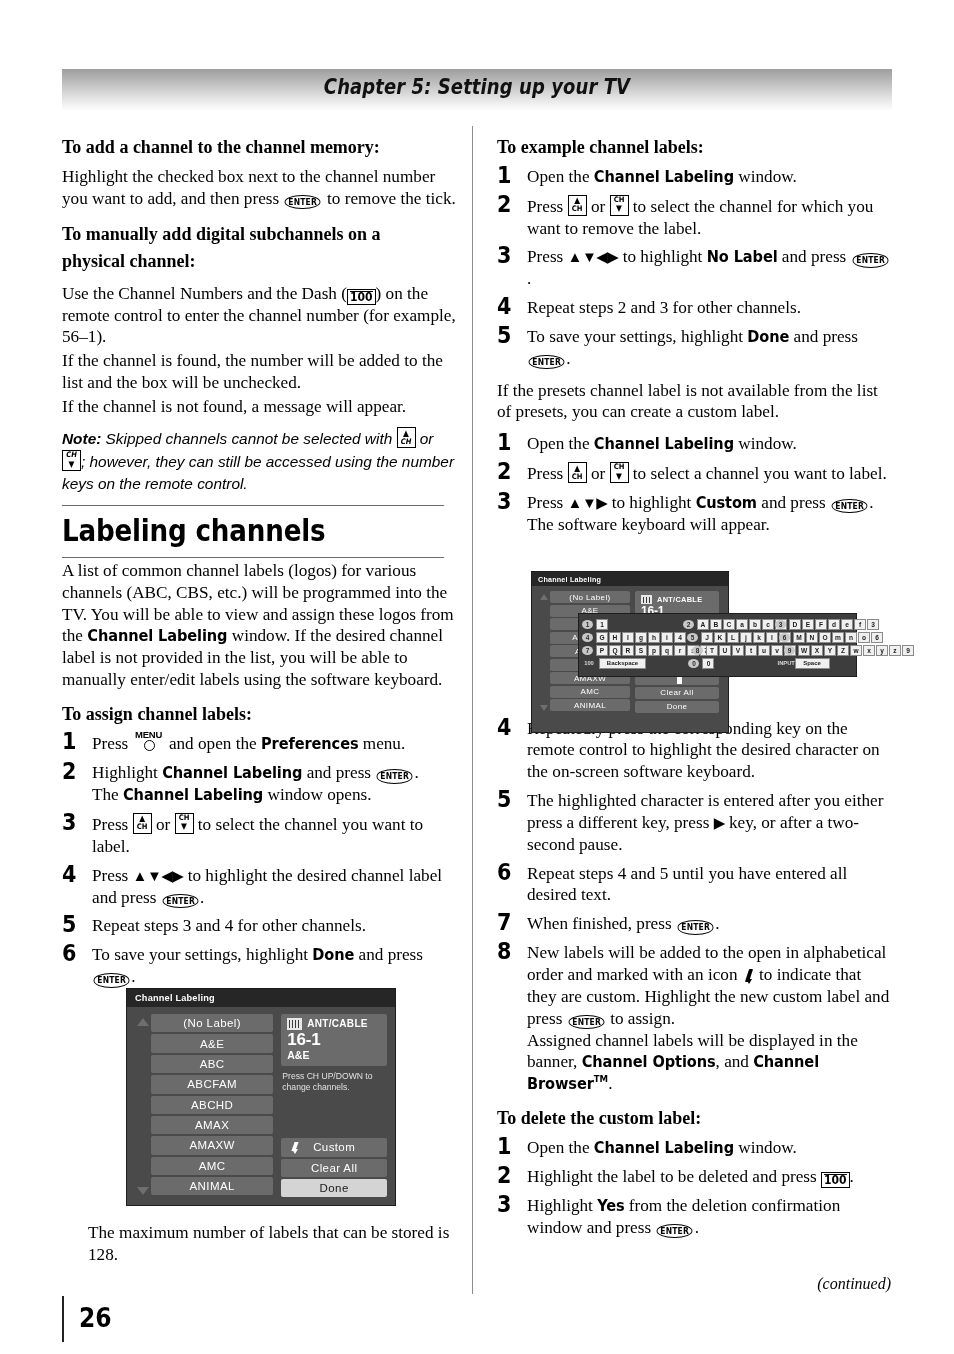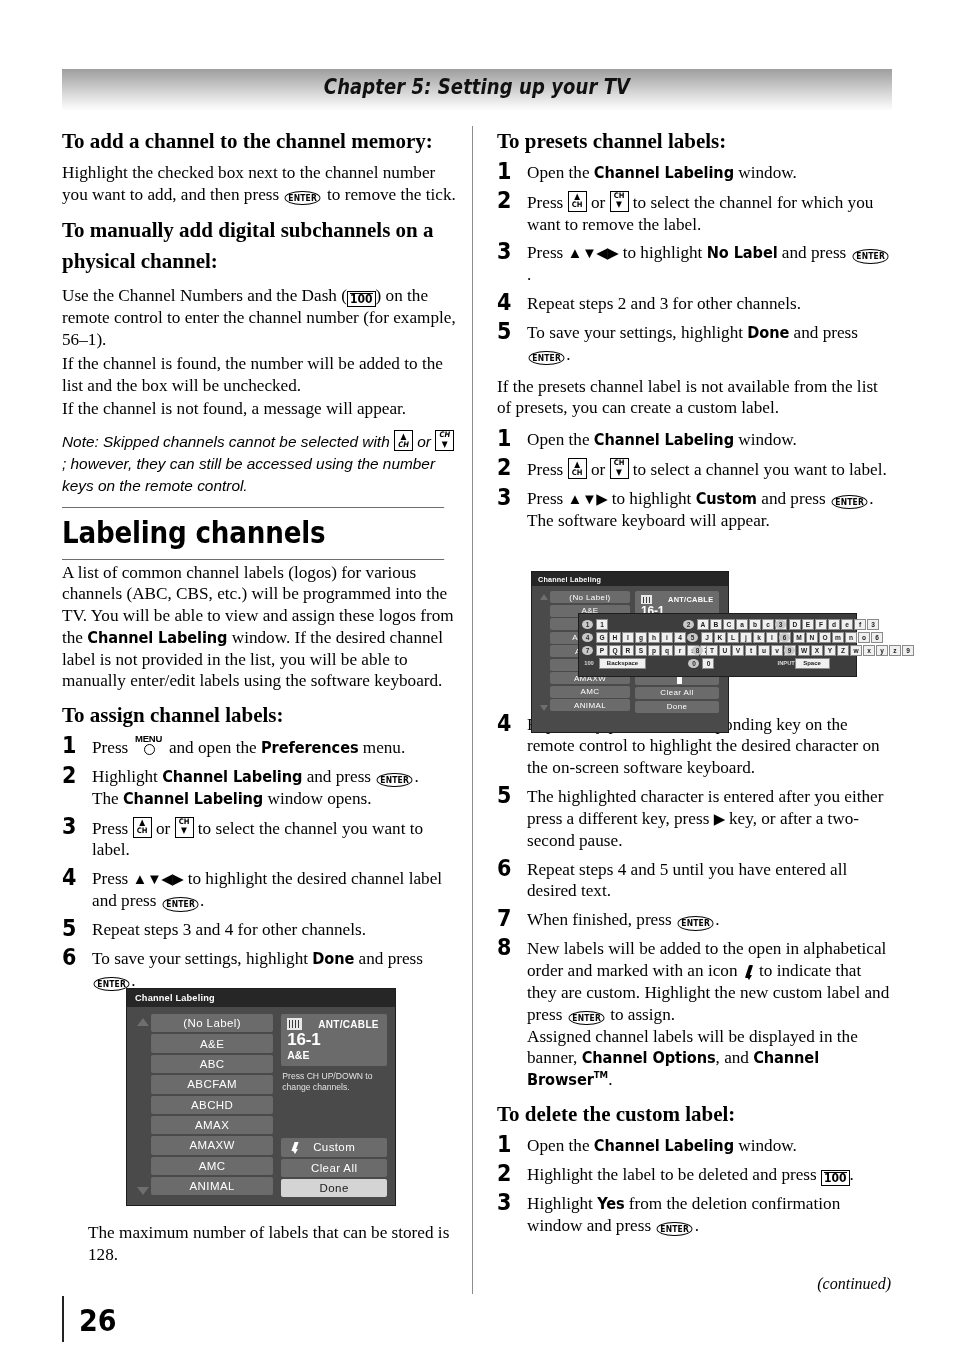--- a/index.html
+++ b/index.html
@@ -55,43 +55,43 @@
     top: 126px;
     width: 1px;
     height: 1168px;
     background: #8d8d8d;
   }
 
   
   .h-sub {
     font-family: "Liberation Serif", serif;
     font-weight: bold;
-    font-size: 21px;
+    font-size: 18px;
     line-height: 1.33;
-    margin: 4px 0 6px 0;
+    margin: 12px 0 6px 0;
   }
   .h-sub.spaced { line-height: 1.45; margin-bottom: 9px; }
 
   p.body {
     font-size: 17.2px;
     line-height: 1.265;
     margin: 0 0 10px 0;
     text-align: left;
   }
   p.tight { margin-bottom: 2px; }
 
   .note {
     font-family: "Liberation Sans", sans-serif;
     font-style: italic;
     font-size: 15.4px;
     line-height: 1.42;
     margin: 6px 0 10px 0;
   }
   .note b {
-    font-weight: normal;
+    font-weight: bold;
     font-style: italic;
   }
 
   h2.section {
     font-family: "DejaVu Sans Condensed", "Liberation Sans Narrow", "Liberation Sans", sans-serif;
     font-weight: bold;
     font-size: 30px;
     margin: 0;
     padding: 7px 0 9px 0;
     border-top: 1.4px solid #6d6d6d;
@@ -262,21 +262,21 @@
     margin-bottom: 2px;
     border-radius: 2px;
     letter-spacing: 0.4px;
   }
   .osd-right { width: 112px; display: flex; flex-direction: column;}
   .osd-banner {
     background: #6b6b6b;
     padding: 4px 6px 5px 6px;
     border-radius: 2px;
   }
-  .osd-banner-top { display: flex; align-items: flex-end; gap: 16px; }
+  .osd-banner-top { display: flex; align-items: flex-start; gap: 5px; }
   .ant-icon {
     width: 15px; height: 12px;
     background: #e8e8e8;
     position: relative;
     flex: none;
   }
   .ant-icon::before {
     content: "";
     position: absolute;
     left: 2px; top: 2px;
@@ -452,21 +452,21 @@
     font-style: italic;
     font-size: 16px;
     text-align: right;
   }
   .page-num {
     position: absolute;
     left: 62px;
     top: 1303px;
     font-family: "DejaVu Sans Condensed", "Liberation Sans Narrow", "Liberation Sans", sans-serif;
     font-weight: bold;
-    font-size: 30px;
+    font-size: 26px;
     padding-left: 17px;
   }
   .page-rule {
     position: absolute;
     left: 62px;
     top: 1296px;
     width: 1.6px;
     height: 46px;
     background: #222;
   }
@@ -627,21 +627,21 @@
   </div>
 </div>
 
 <div class="osd-caption">
   <span>The maximum number of labels that can be stored</span>
   <span>is 128.</span>
 </div>
 
 <div class="col col-right">
 
-  <div class="h-sub">To presets channel labels:</div>
+  <div class="h-sub">To example channel labels:</div>
 
   <ol class="steps">
     <li>
       <span class="num">1</span>
       <span>Open the</span>
       <b class="ui">Channel Labeling</b>
       <span>window.</span>
     </li>
     <li>
       <span class="num">2</span>

